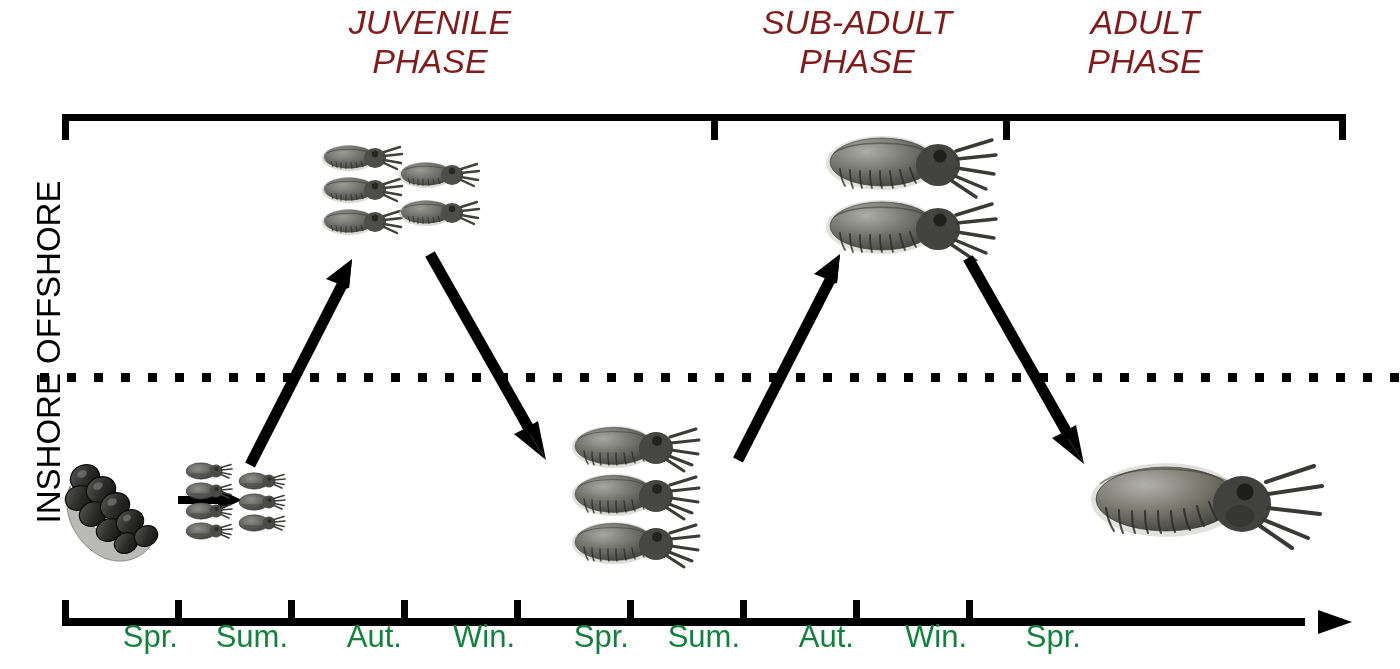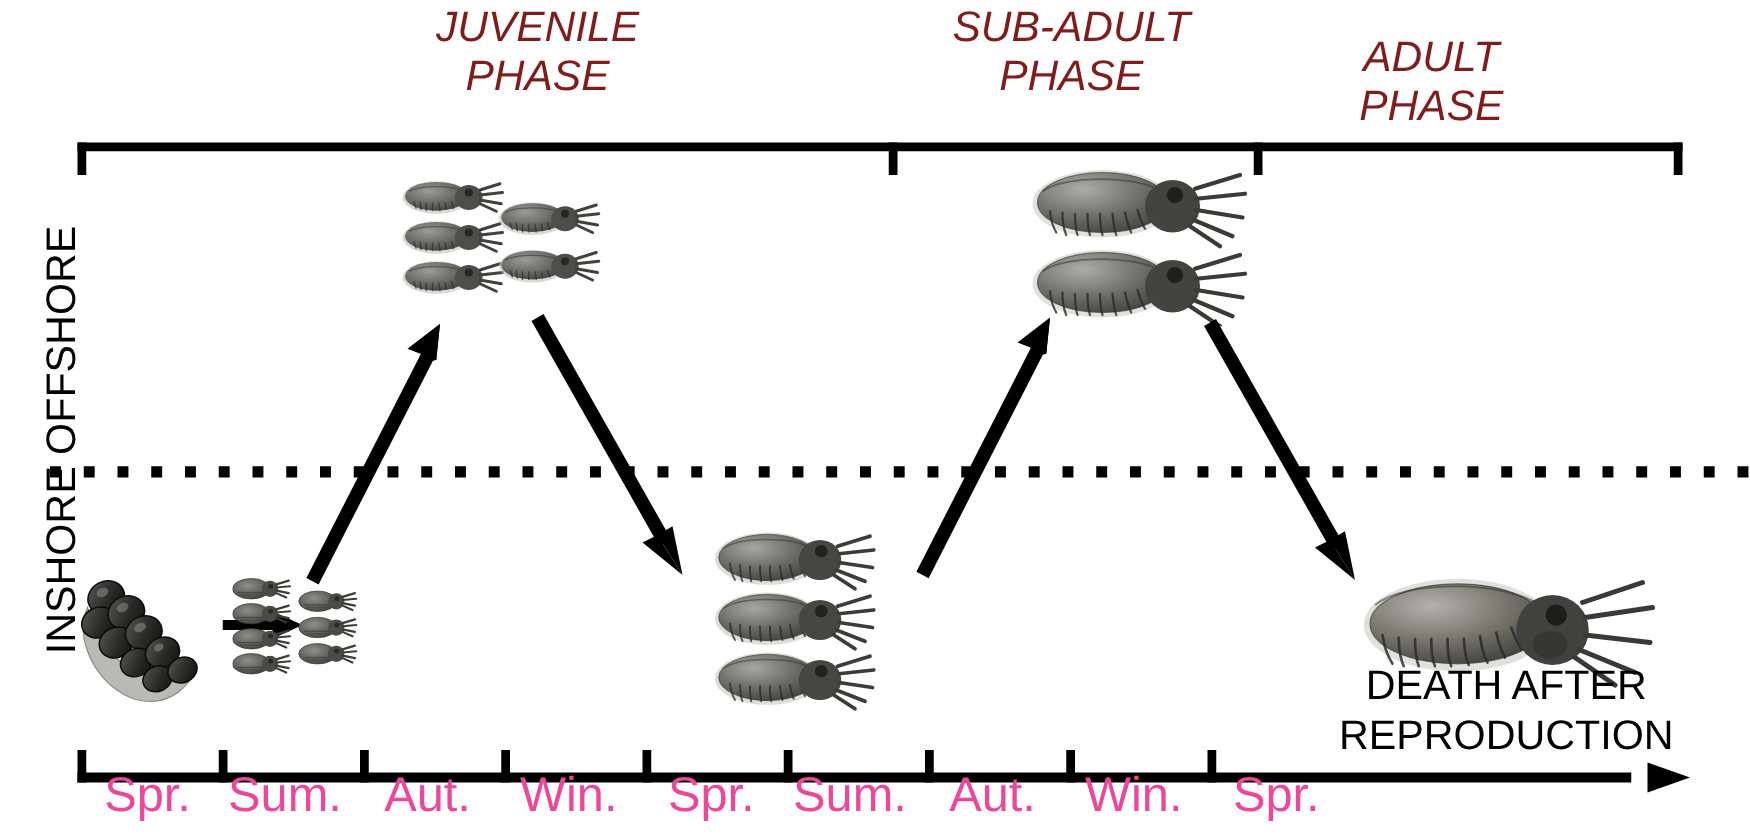--- a/index.html
+++ b/index.html
@@ -24,21 +24,21 @@
     text-align: center;
     font-size: 34px;
     line-height: 39px;
     color: #7f1d1d;
     letter-spacing: 0px;
     white-space: pre-line;
     font-style: italic;
   }
   #phase-title-juvenile { left: 245px;  top: 3px;  width: 370px; }
   #phase-title-subadult { left: 672px;  top: 3px;  width: 370px; }
-  #phase-title-adult    { left: 985px;  top: 3px;  width: 320px; margin-top: 24px; }
+  #phase-title-adult    { left: 985px;  top: 3px;  width: 320px; }
 
   
   #phase-bracket {
     position: absolute;
     left: 62px;
     top: 114px;
     width: 1284px;
     height: 26px;
   }
   #phase-bracket .bar {
@@ -115,24 +115,24 @@
     position: absolute;
     bottom: 0;
     width: 7px;
     height: 26px;
     background: #000;
   }
   .season-label {
     position: absolute;
     top: 619px;
     width: 120px;
-    text-align: center;
-    font-size: 39px;
+    text-align: right;
+    font-size: 31px;
     line-height: 36px;
-    color: #ec4899;
+    color: #15803d;
     white-space: nowrap;
   }
 
   
   .migration-arrow {
     position: absolute;
     overflow: visible;
   }
   .migration-arrow svg { display: block; overflow: visible; }
 
@@ -406,22 +406,20 @@
         <path d="M119 50 Q 123 61 127 67"></path>
       </g>
       <path d="M10 32 C 34 12, 112 12, 142 32" stroke="#363633" stroke-width="1.6" fill="none" opacity="0.55"></path>
       <ellipse cx="152" cy="52" rx="29" ry="28" fill="#414140"></ellipse>
       <circle cx="155" cy="40" r="8.5" fill="#1d1d1b"></circle>
       <ellipse cx="150" cy="64" rx="14" ry="11" fill="#33332f" opacity="0.8"></ellipse>
       <path d="M176 30 L224 14 M178 42 L232 34 M178 56 L230 62 M174 68 L218 86 M170 74 L202 96" stroke="#393936" stroke-width="4" stroke-linecap="round" fill="none"></path>
     </svg>
   </div>
 
-  <div id="death-label">DEATH AFTER
-REPRODUCTION</div>
 
   <div id="timeline-axis">
     <div class="axis-line"></div>
     <div class="axis-arrowhead"></div>
     <div class="tick" style="left:0px;"></div>
     <div class="tick" style="left:113px;"></div>
     <div class="tick" style="left:226px;"></div>
     <div class="tick" style="left:339px;"></div>
     <div class="tick" style="left:452px;"></div>
     <div class="tick" style="left:565px;"></div>

